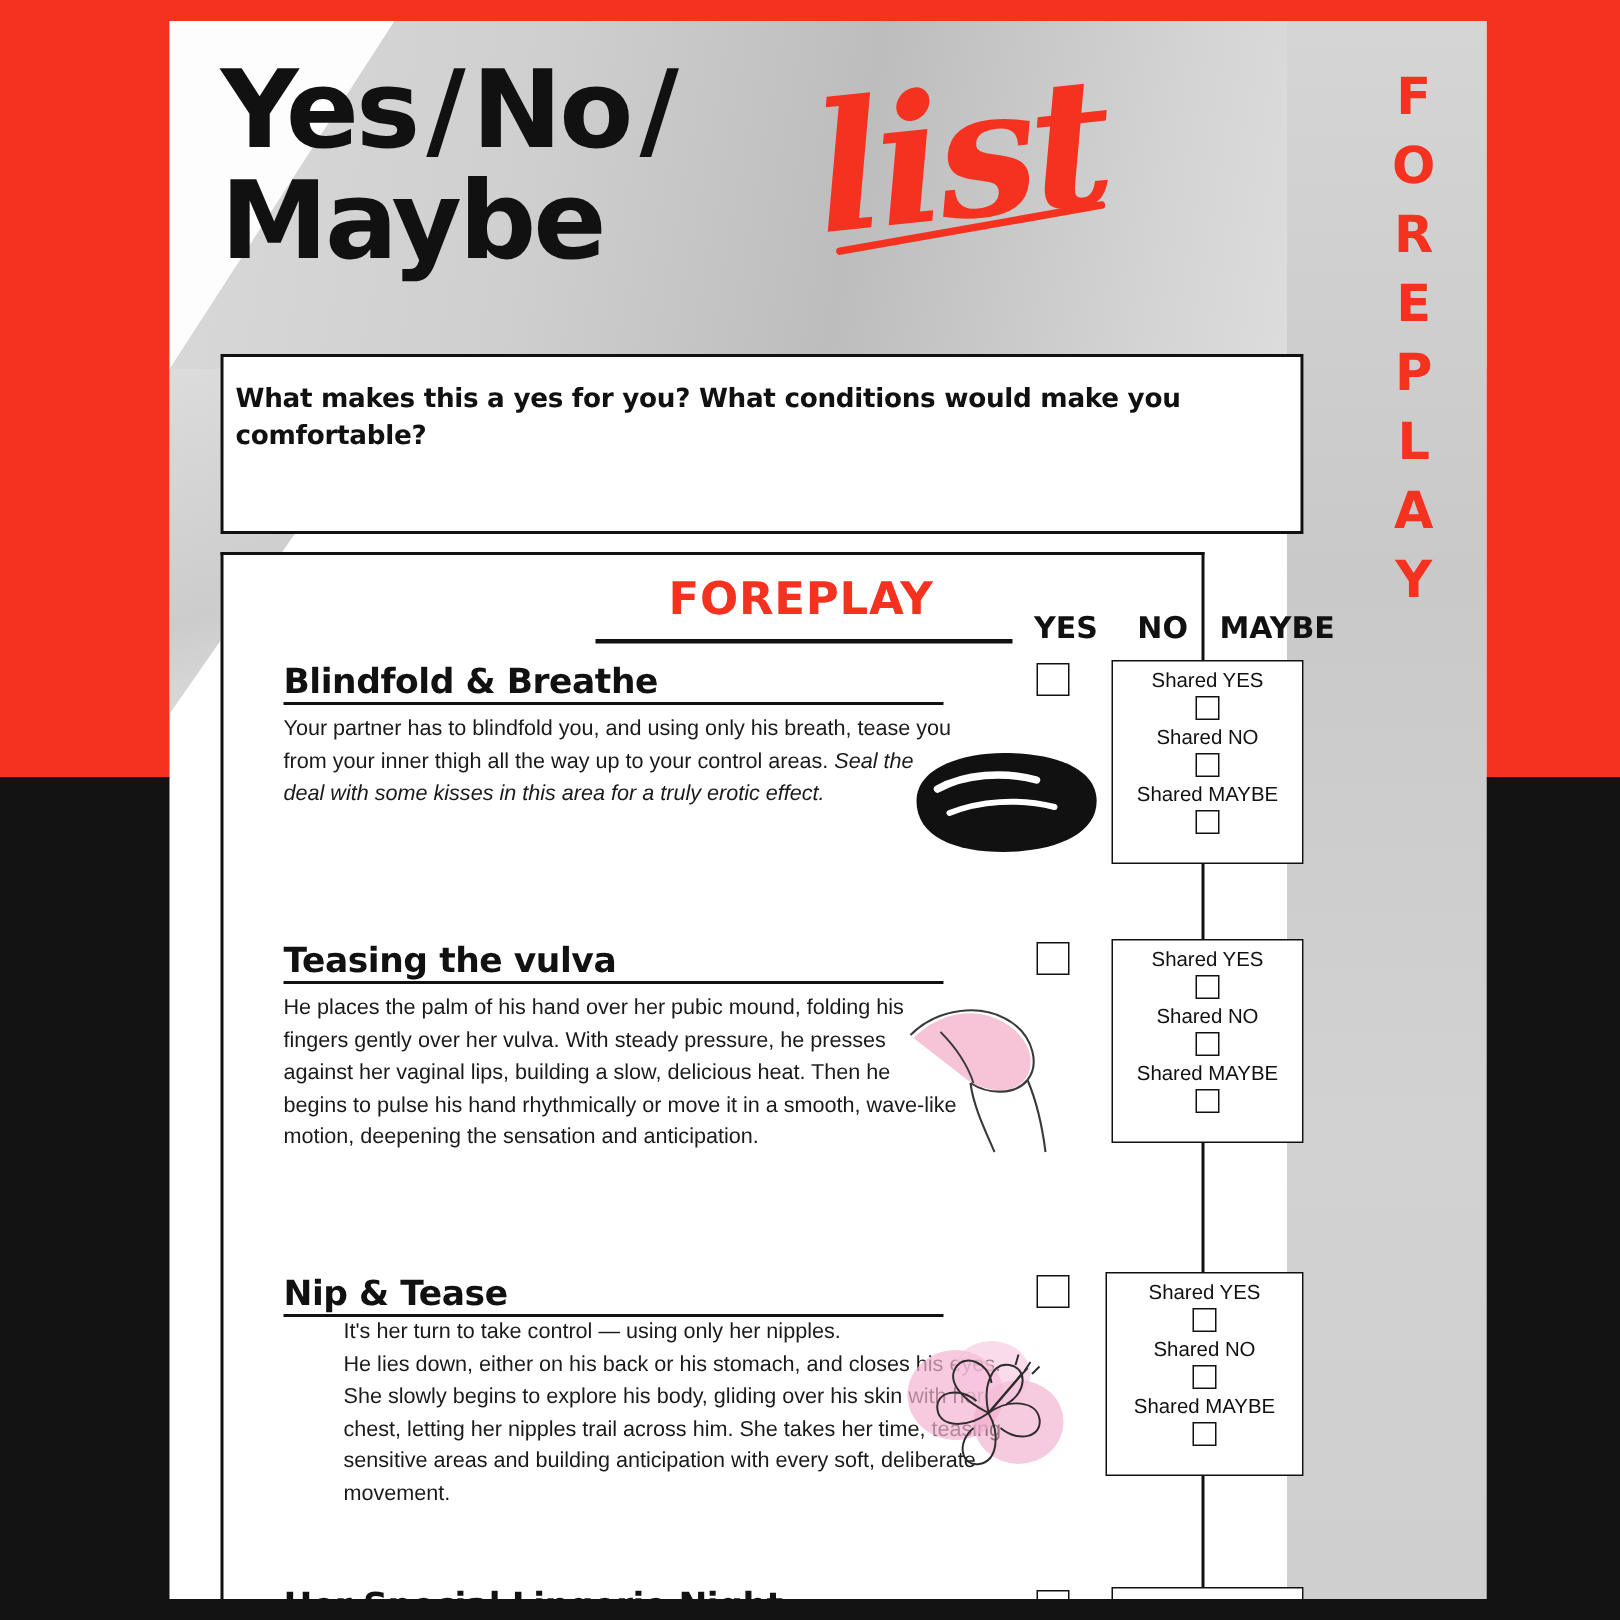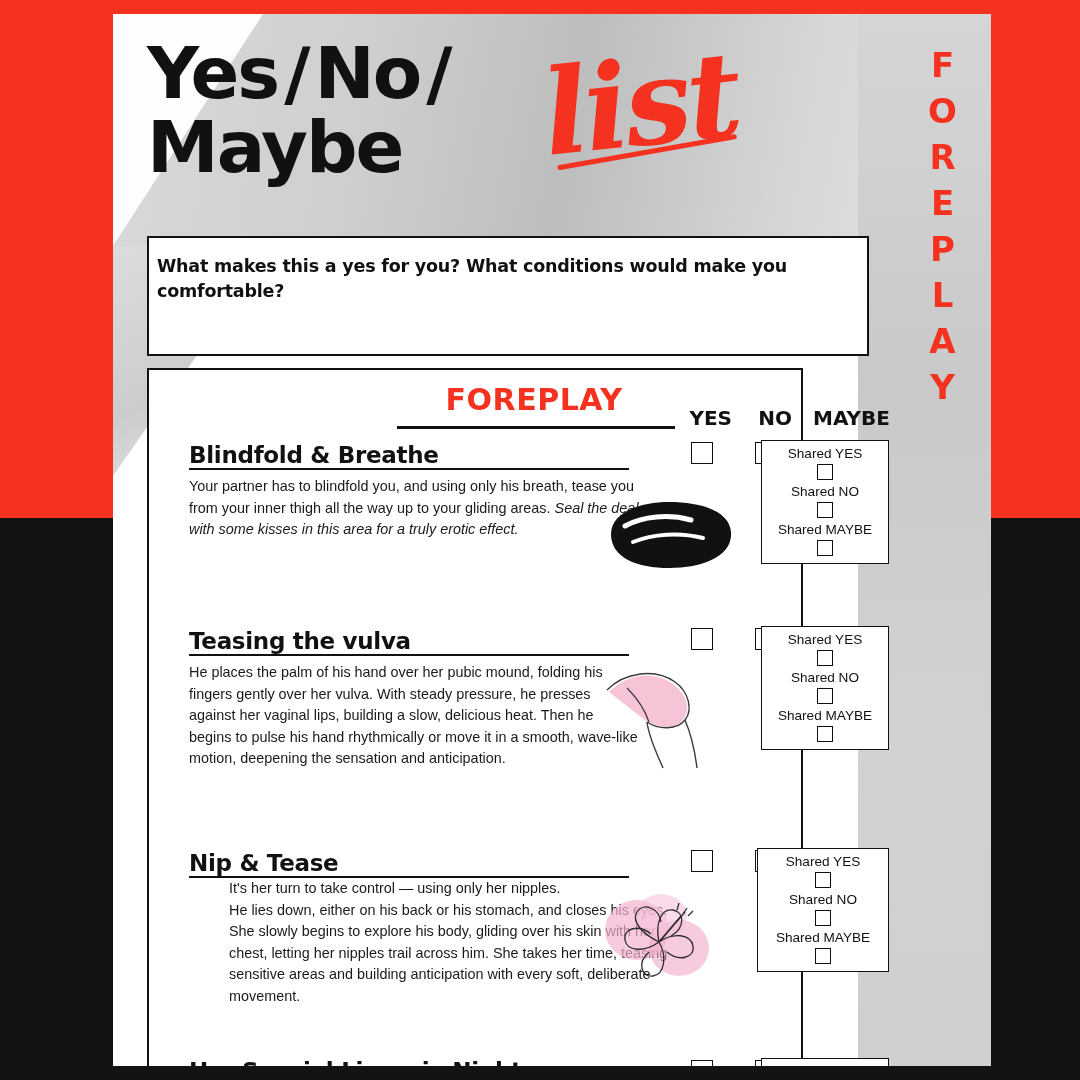--- a/index.html
+++ b/index.html
@@ -236,22 +236,21 @@
   .cb-no { left: 78px; }
   .cb-maybe { left: 146px; }
   
   .shared-box {
     position: absolute;
     left: 592px;
     width: 128px;
     border: 1.4px solid #111111;
     box-sizing: border-box;
     background: #ffffff;
-    padding: 4px 0 4px 0;
-    margin-left: 20px;
+    padding: 4px 0 16px 0;
   }
   .shared-item {
     text-align: center;
     font-family: "Liberation Sans", sans-serif;
     font-size: 13.6px;
     color: #111111;
     line-height: 18px;
   }
   .shared-cb {
     width: 16px; height: 16px;
@@ -326,21 +325,21 @@
         <span class="ch-no">NO</span>
         <span class="ch-maybe">MAYBE</span>
       </div>
 
       <div class="rows">
 
         <div class="row" style="height:168px;">
           <div class="row-title">Blindfold &amp; Breathe</div>
           <div class="row-underline"></div>
           <div class="row-body">
-            <span>Your partner has to blindfold you, and using only his breath, tease you from your inner thigh all the way up to your gliding areas.</span>
+            <span>Your partner has to blindfold you, and using only his breath, tease you from your inner thigh all the way up to your control areas.</span>
             <span class="ital">Seal the deal with some kisses in this area for a truly erotic effect.</span>
           </div>
           <div class="row-checks">
             <div class="cbox cb-yes"></div>
             <div class="cbox cb-no"></div>
             <div class="cbox cb-maybe"></div>
           </div>
           <div class="shared-box" style="top:2px;">
             <div class="shared-item">Shared YES</div>
             <div class="shared-cb"></div>

